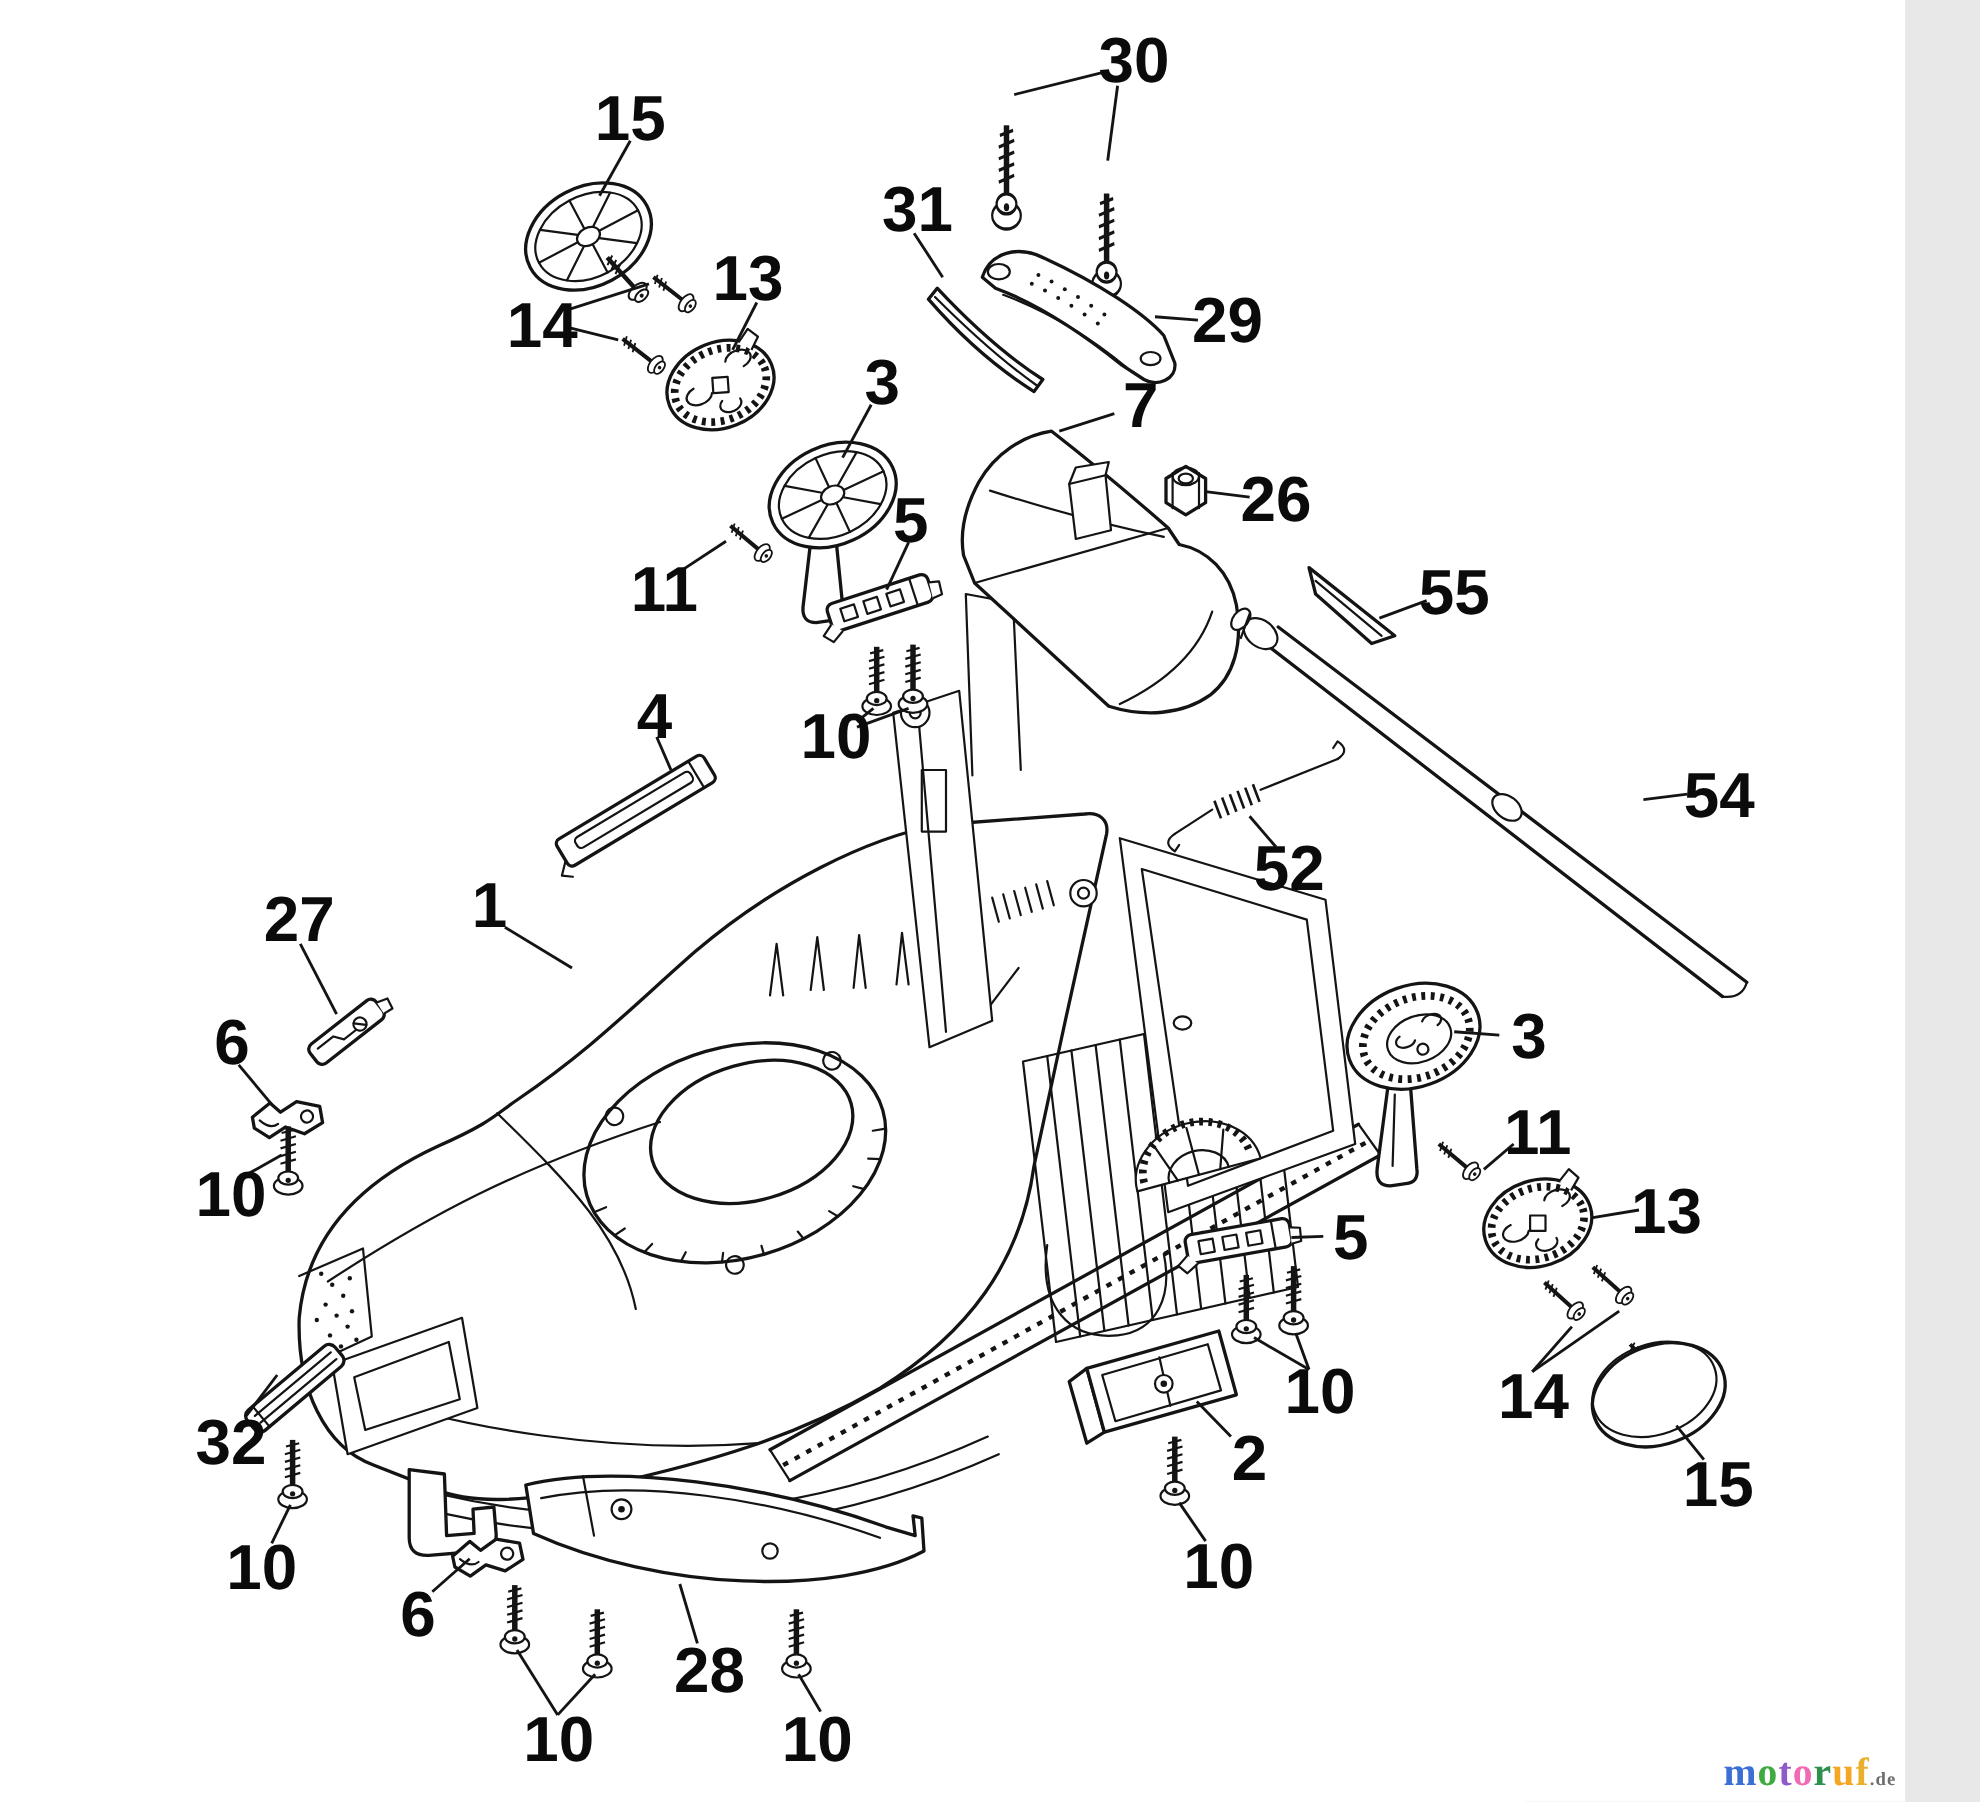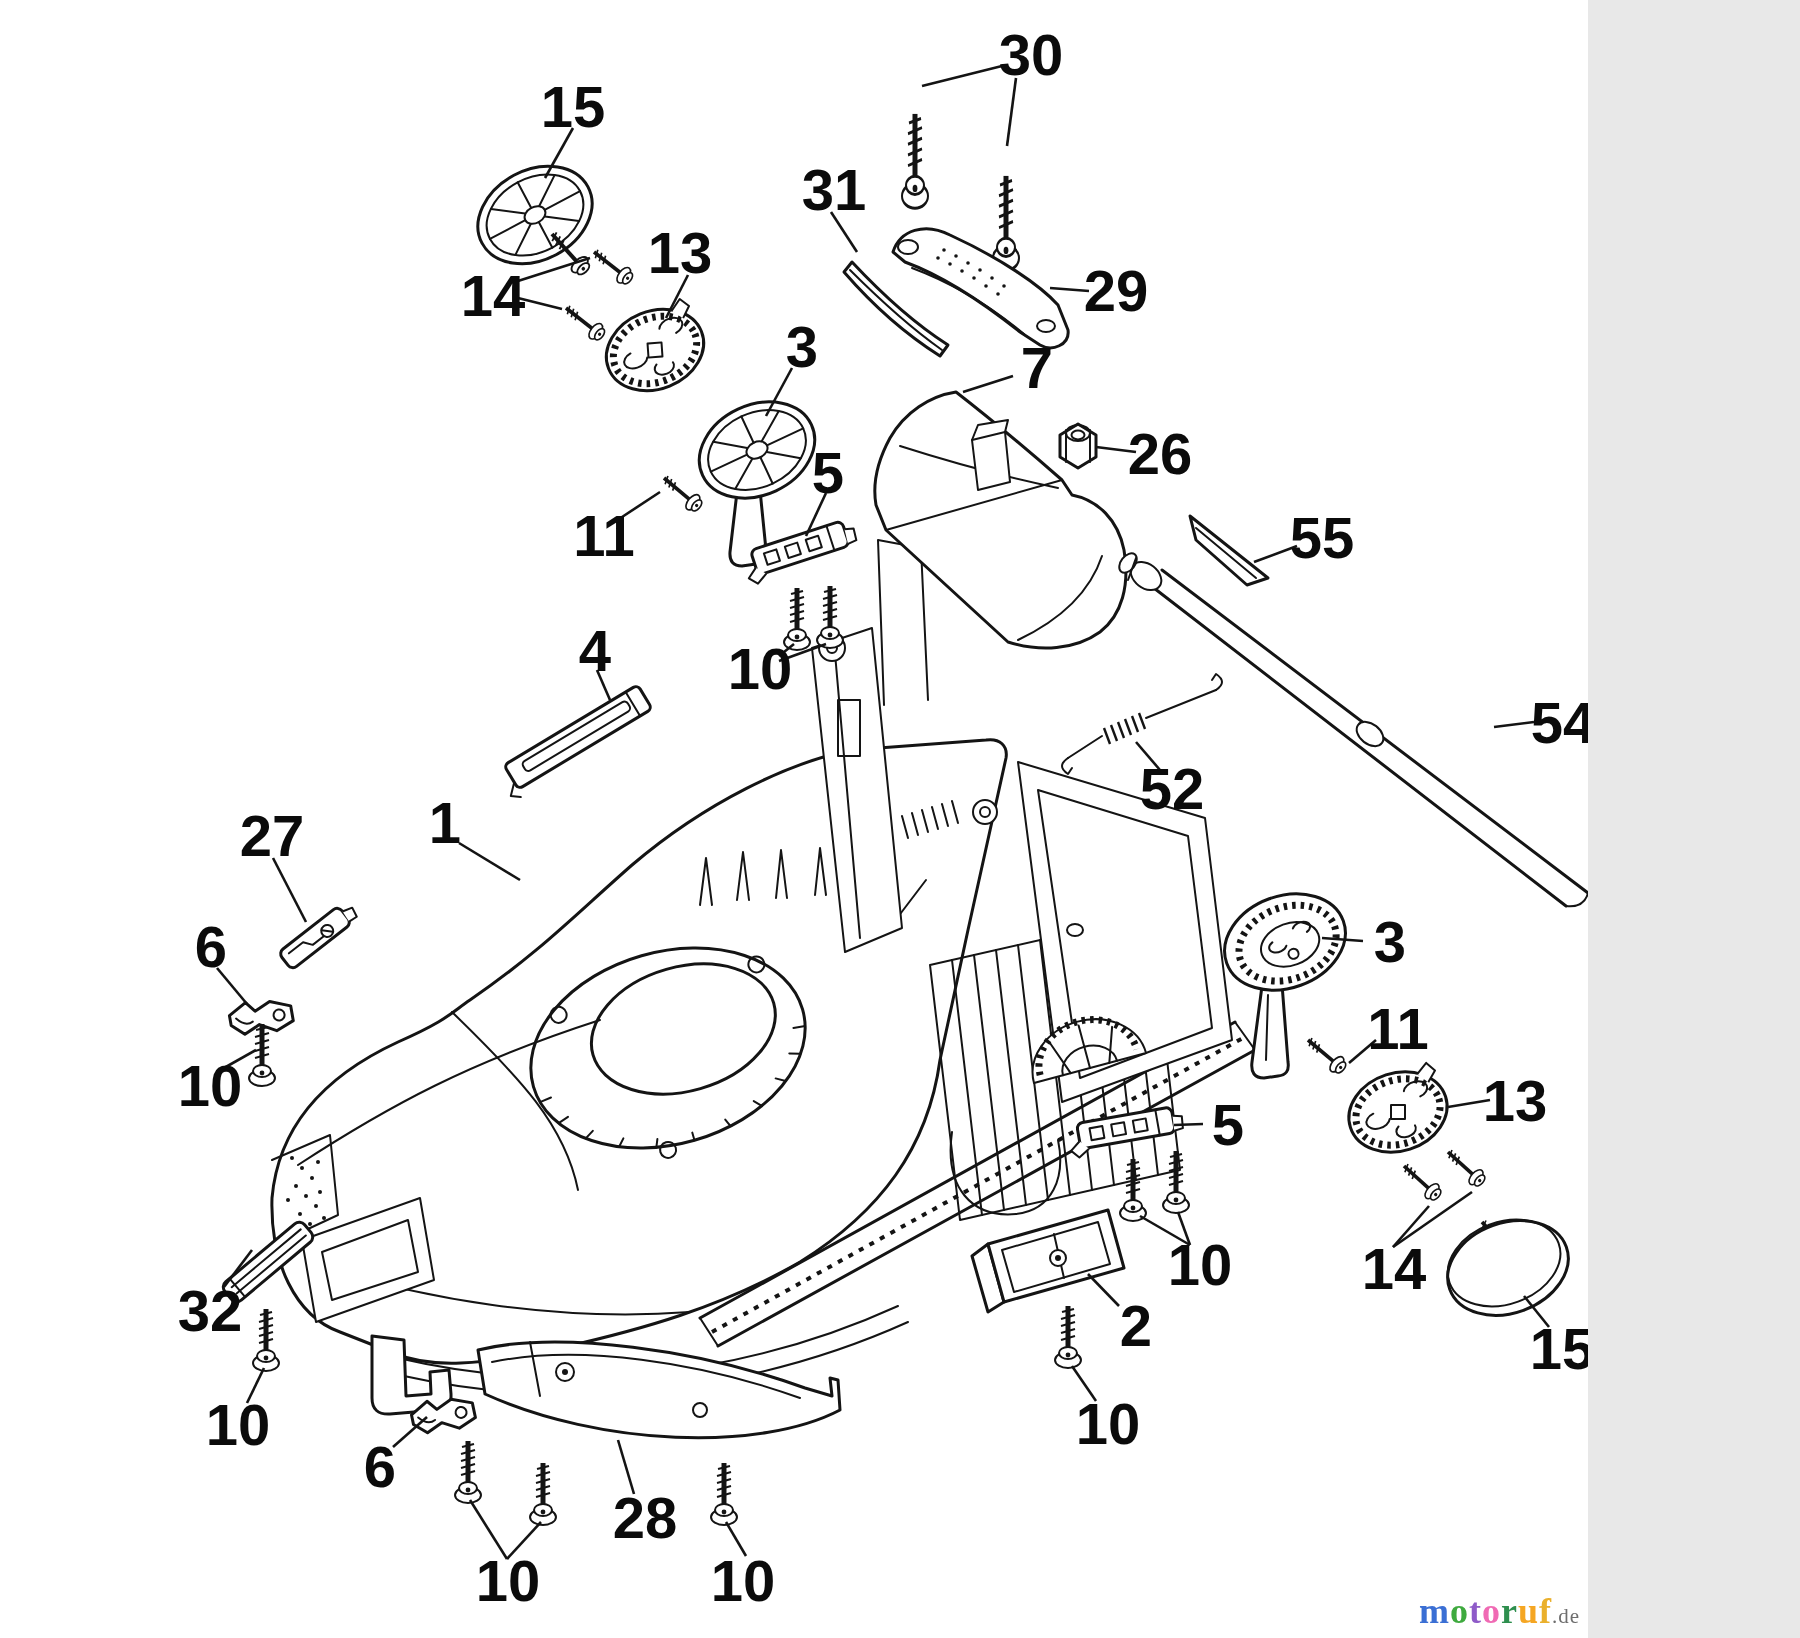--- a/index.html
+++ b/index.html
@@ -1,23 +1,23 @@
 <!DOCTYPE html>
 <html><head>
 <meta charset="utf-8">
 <style>
   html,body{margin:0;padding:0;background:#e8e8e8;}
-  #stage{position:relative;width:1588px;height:1638px;background:#ffffff;overflow:hidden;
+  #stage{position:relative;width:1732px;height:1638px;background:#ffffff;overflow:hidden;
          font-family:"Liberation Sans", sans-serif;}
   #art{position:absolute;left:0;top:0;width:1800px;height:1638px;}
   .plabel{font-family:"Liberation Sans", sans-serif;font-weight:bold;font-size:58px;fill:#0b0b0b;}
   #watermark{position:absolute;right:8px;bottom:6px;
              font-family:"Liberation Serif", serif;font-weight:bold;font-size:36px;
              letter-spacing:1px;user-select:none;}
-  #watermark .tld{font-size:21px;font-weight:normal;}
+  #watermark .tld{font-size:17px;font-weight:bold;}
   
   .ln{stroke:#141414;fill:none;stroke-width:3;stroke-linecap:round;stroke-linejoin:round;}
   .ln2{stroke:#141414;fill:none;stroke-width:2;stroke-linecap:round;stroke-linejoin:round;}
   .fw{stroke:#141414;fill:#ffffff;stroke-width:3;stroke-linejoin:round;}
   .fw2{stroke:#141414;fill:#ffffff;stroke-width:2;stroke-linejoin:round;}
   .leader{stroke:#141414;stroke-width:2.6;}
   .teeth{stroke:#141414;fill:none;stroke-width:7;stroke-dasharray:3.5 5;}
 </style>
 </head>
 <body>

